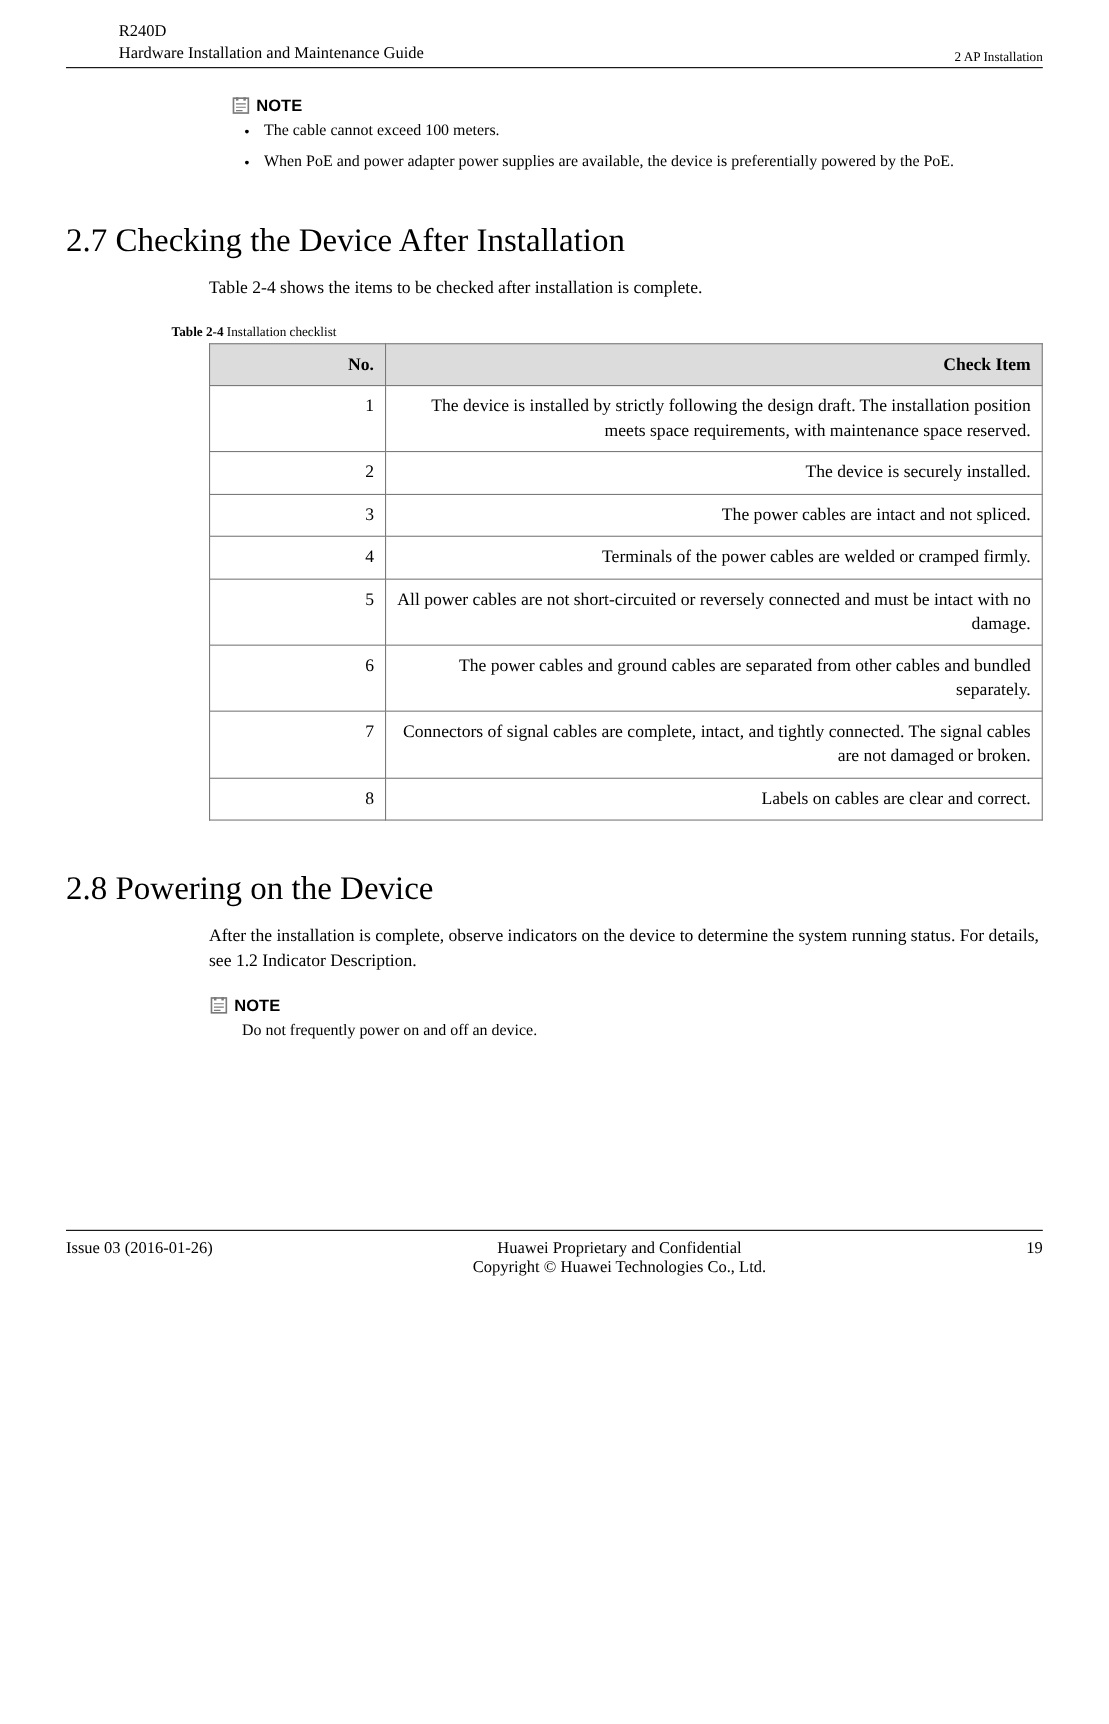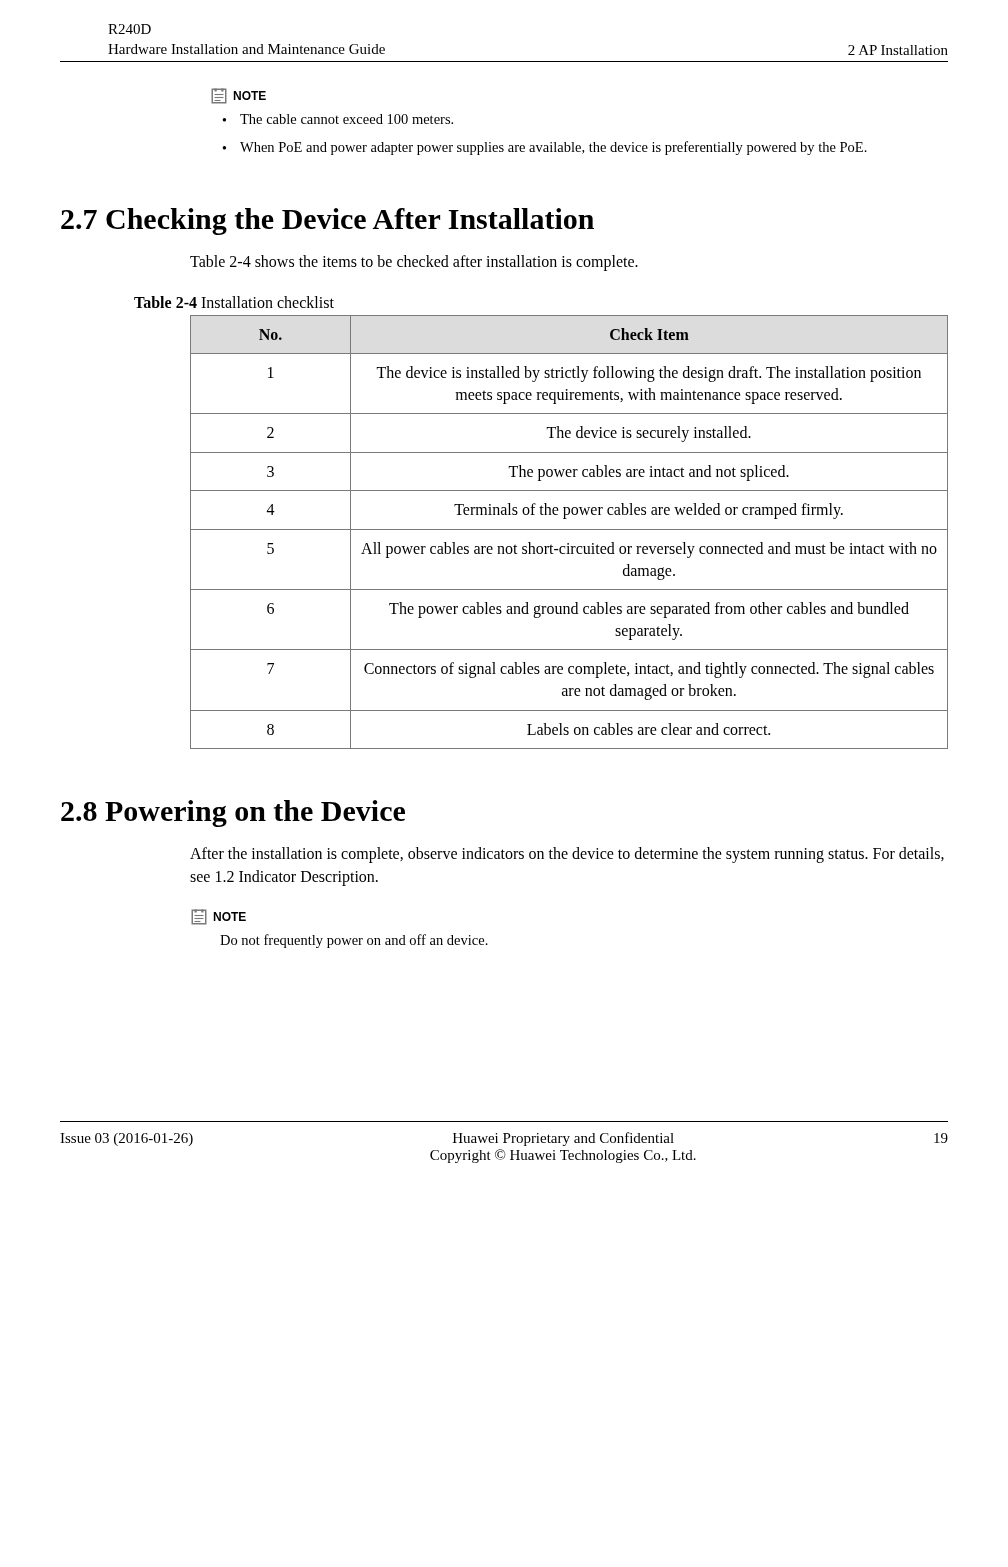--- a/index.html
+++ b/index.html
@@ -22,40 +22,40 @@
       border-bottom: 1px solid #000;
       padding-bottom: 2px;
       margin-bottom: 25px;
     }
     .header-left {
       font-size: 15px;
       line-height: 1.3;
       margin-left: 48px;
     }
     .header-right {
-      font-size: 15px;
+      font-size: 12px;
     }
     .note-section {
       margin-left: 150px;
       margin-bottom: 30px;
     }
     .note-header {
       display: flex;
       align-items: center;
       gap: 5px;
       margin-bottom: 5px;
     }
     .note-icon {
       width: 18px;
       height: 18px;
     }
     .note-label {
       font-weight: bold;
       font-family: Arial, sans-serif;
-      font-size: 12px;
+      font-size: 15px;
     }
     .note-list {
       list-style: none;
       padding-left: 30px;
     }
     .note-list li {
       font-size: 14.5px;
       line-height: 1.35;
       margin-bottom: 8px;
       position: relative;
@@ -67,48 +67,48 @@
       font-size: 8px;
       top: 5px;
     }
     .note-text {
       font-size: 14.5px;
       margin-left: 30px;
       line-height: 1.35;
     }
     h1.section-heading {
       font-size: 30px;
-      font-weight: bold;
+      font-weight: normal;
       margin-top: 45px;
       margin-bottom: 15px;
     }
     .body-text {
       margin-left: 130px;
       font-size: 16px;
       line-height: 1.4;
       margin-bottom: 20px;
     }
     .table-caption {
-      margin-left: 74px;
-      font-size: 16px;
+      margin-left: 96px;
+      font-size: 12px;
       margin-bottom: 3px;
     }
     .table-caption b {
       font-weight: bold;
     }
     table.checklist {
       margin-left: 130px;
       border-collapse: collapse;
       width: calc(100% - 130px);
       margin-bottom: 20px;
     }
     table.checklist th, table.checklist td {
       border: 1px solid #7a7a7a;
       padding: 8px 10px;
-      text-align: center;
+      text-align: right;
       vertical-align: top;
       font-size: 16px;
       line-height: 1.35;
     }
     table.checklist th {
       background: #dcdcdc;
       font-weight: bold;
     }
     table.checklist th:first-child,
     table.checklist td:first-child {

